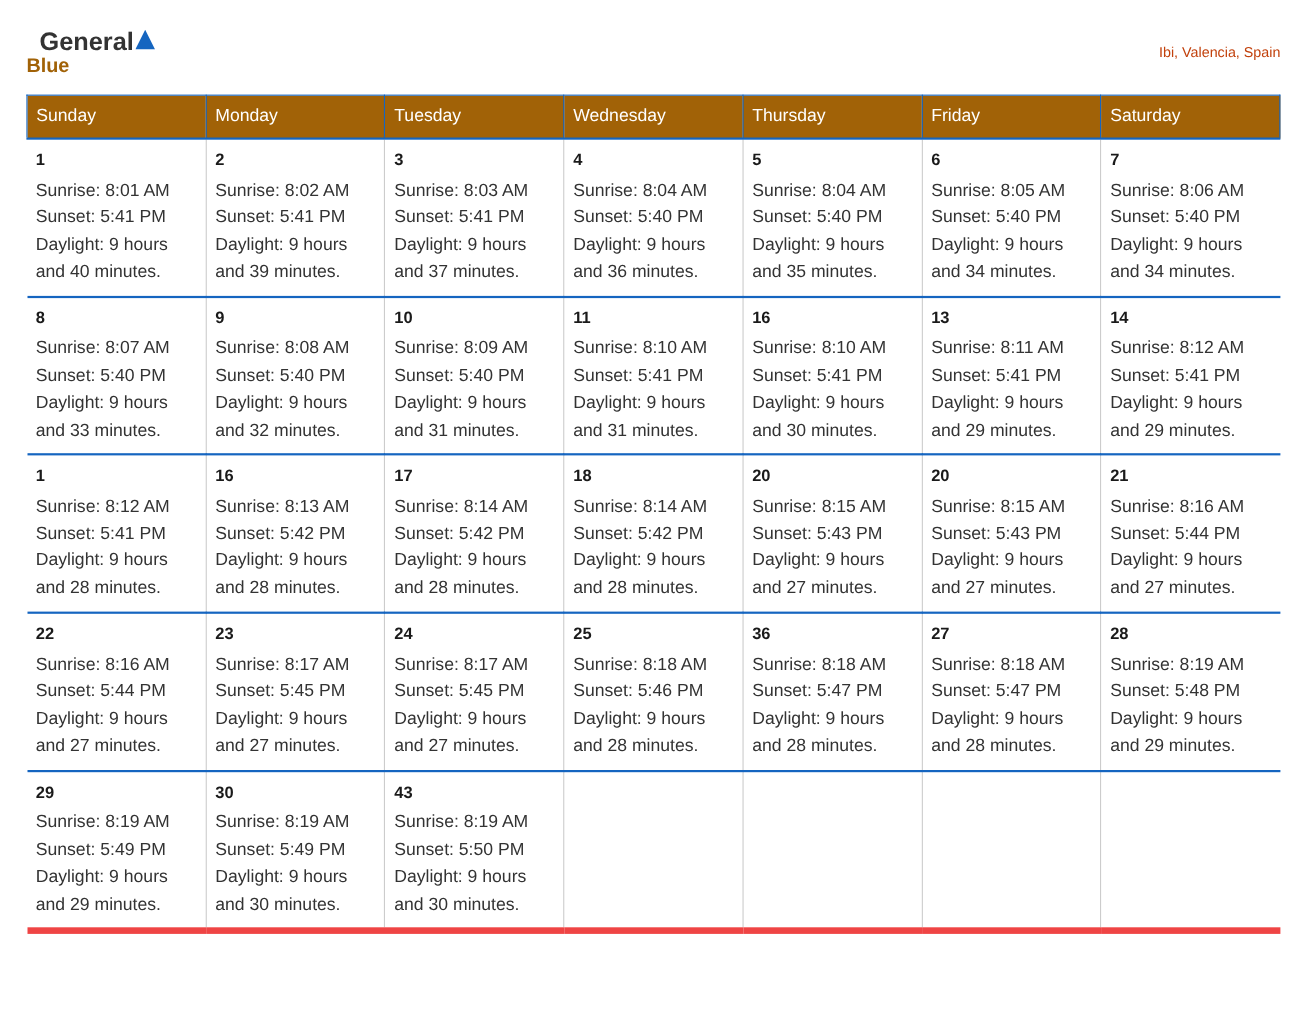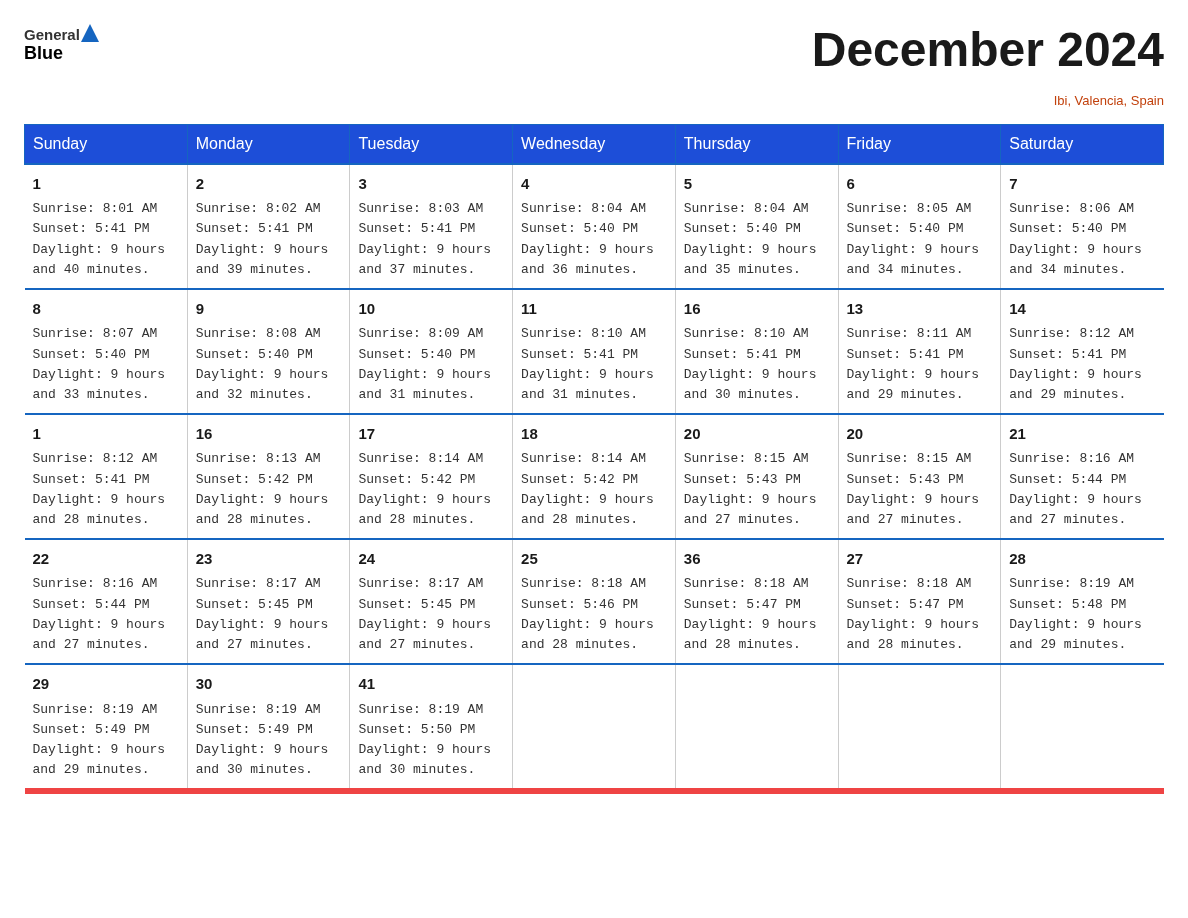--- a/index.html
+++ b/index.html
@@ -17,28 +17,29 @@
       margin-bottom: 16px;
     }
     .logo {
       display: flex;
       flex-direction: column;
       align-items: flex-start;
     }
     .logo-text {
       display: flex;
       align-items: center;
-      font-size: 15px;
+      font-size: 23px;
       font-weight: bold;
       color: #1a1a1a;
+      margin-left: 12px;
     }
     .logo-general { color: #333; }
     .logo-subtitle {
       font-size: 18px;
-      color: #000000;
+      color: #a16207;
       font-weight: bold;
       margin-top: -2px;
     }
     .title-area {
       text-align: right;
     }
     .page-title {
       font-size: 48px;
       font-weight: bold;
       color: #1a1a1a;
@@ -48,21 +49,21 @@
       font-size: 13px;
       color: #c2410c;
       margin-top: 16px;
     }
     table {
       width: 100%;
       border-collapse: collapse;
       table-layout: fixed;
     }
     thead tr {
-      background: #1d4ed8;
+      background: #a16207;
       color: #fff;
     }
     thead th {
       padding: 10px 8px;
       text-align: left;
       font-size: 16px;
       font-weight: normal;
       border: 1px solid #1565c0;
     }
     tbody tr {
@@ -80,24 +81,23 @@
     }
     tbody td:first-child { border-left: none; }
     tbody td:last-child { border-right: none; }
     .day-number {
       font-size: 15px;
       font-weight: bold;
       color: #1a1a1a;
       margin-bottom: 4px;
     }
     .day-info {
-      font-size: 13px;
+      font-size: 16px;
       color: #333;
       line-height: 1.55;
-      font-family: Liberation Mono, monospace;
     }
     tbody tr:last-child td {
       border-bottom: 6px solid #ef4444;
     }
   </style>
 </head>
 <body>
 
 <div class="header">
   <div class="logo">
@@ -105,21 +105,20 @@
       <span class="logo-general">General</span>
       <span style="display:inline-block;margin:0 2px 0 1px;">
         <svg width="18" height="18" viewBox="0 0 18 18">
             <polygon points="0,18 18,18 9,0" fill="#1565c0"></polygon>
           </svg>
       </span>
     </div>
     <div class="logo-subtitle">Blue</div>
   </div>
   <div class="title-area">
-    <div class="page-title">December 2024</div>
     <div class="subtitle">Ibi, Valencia, Spain</div>
   </div>
 </div>
 
 <table>
   <thead>
     <tr>
     <th>Sunday</th>
         <th>Monday</th>
         <th>Tuesday</th>
@@ -253,21 +252,21 @@
       <tr>
         <td>
           <div class="day-number">29</div>
           <div class="day-info">Sunrise: 8:19 AM<br>Sunset: 5:49 PM<br>Daylight: 9 hours<br>and 29 minutes.</div>
         </td>
         <td>
           <div class="day-number">30</div>
           <div class="day-info">Sunrise: 8:19 AM<br>Sunset: 5:49 PM<br>Daylight: 9 hours<br>and 30 minutes.</div>
         </td>
         <td>
-          <div class="day-number">41</div>
+          <div class="day-number">43</div>
           <div class="day-info">Sunrise: 8:19 AM<br>Sunset: 5:50 PM<br>Daylight: 9 hours<br>and 30 minutes.</div>
         </td>
         <td></td>
         <td></td>
         <td></td>
         <td></td>
       </tr>
     </tbody>
 </table>
 

